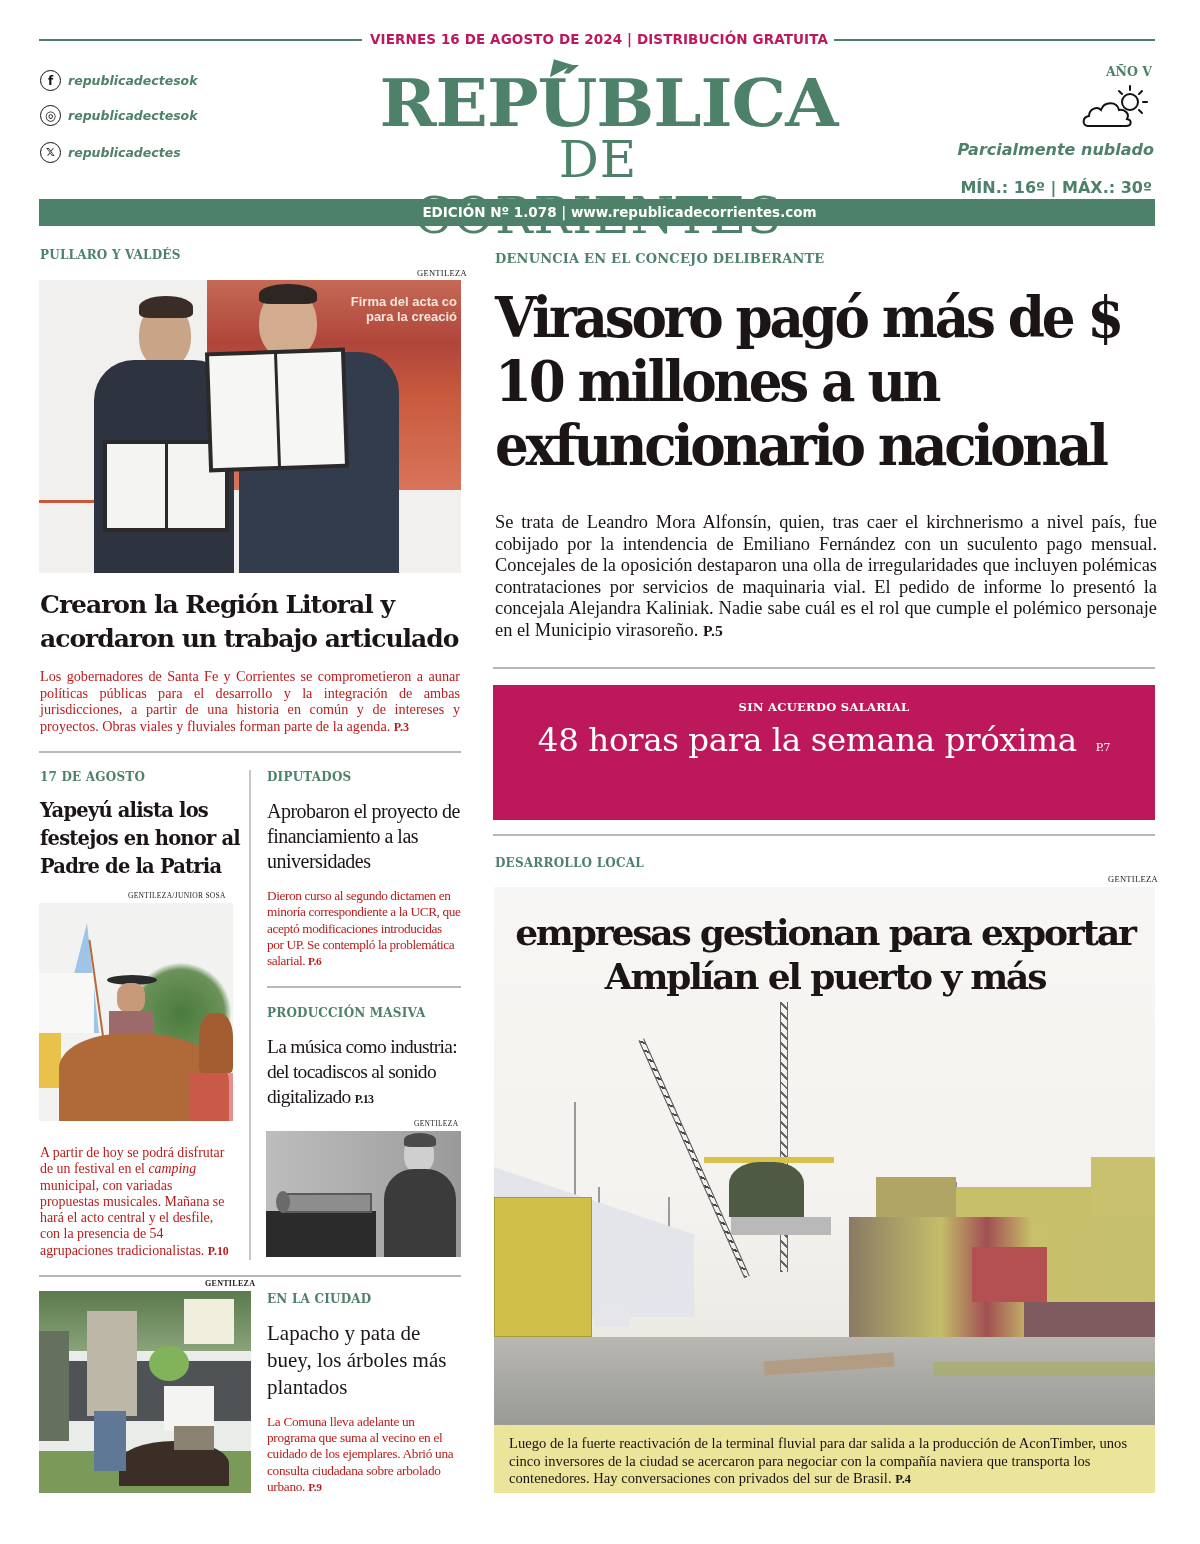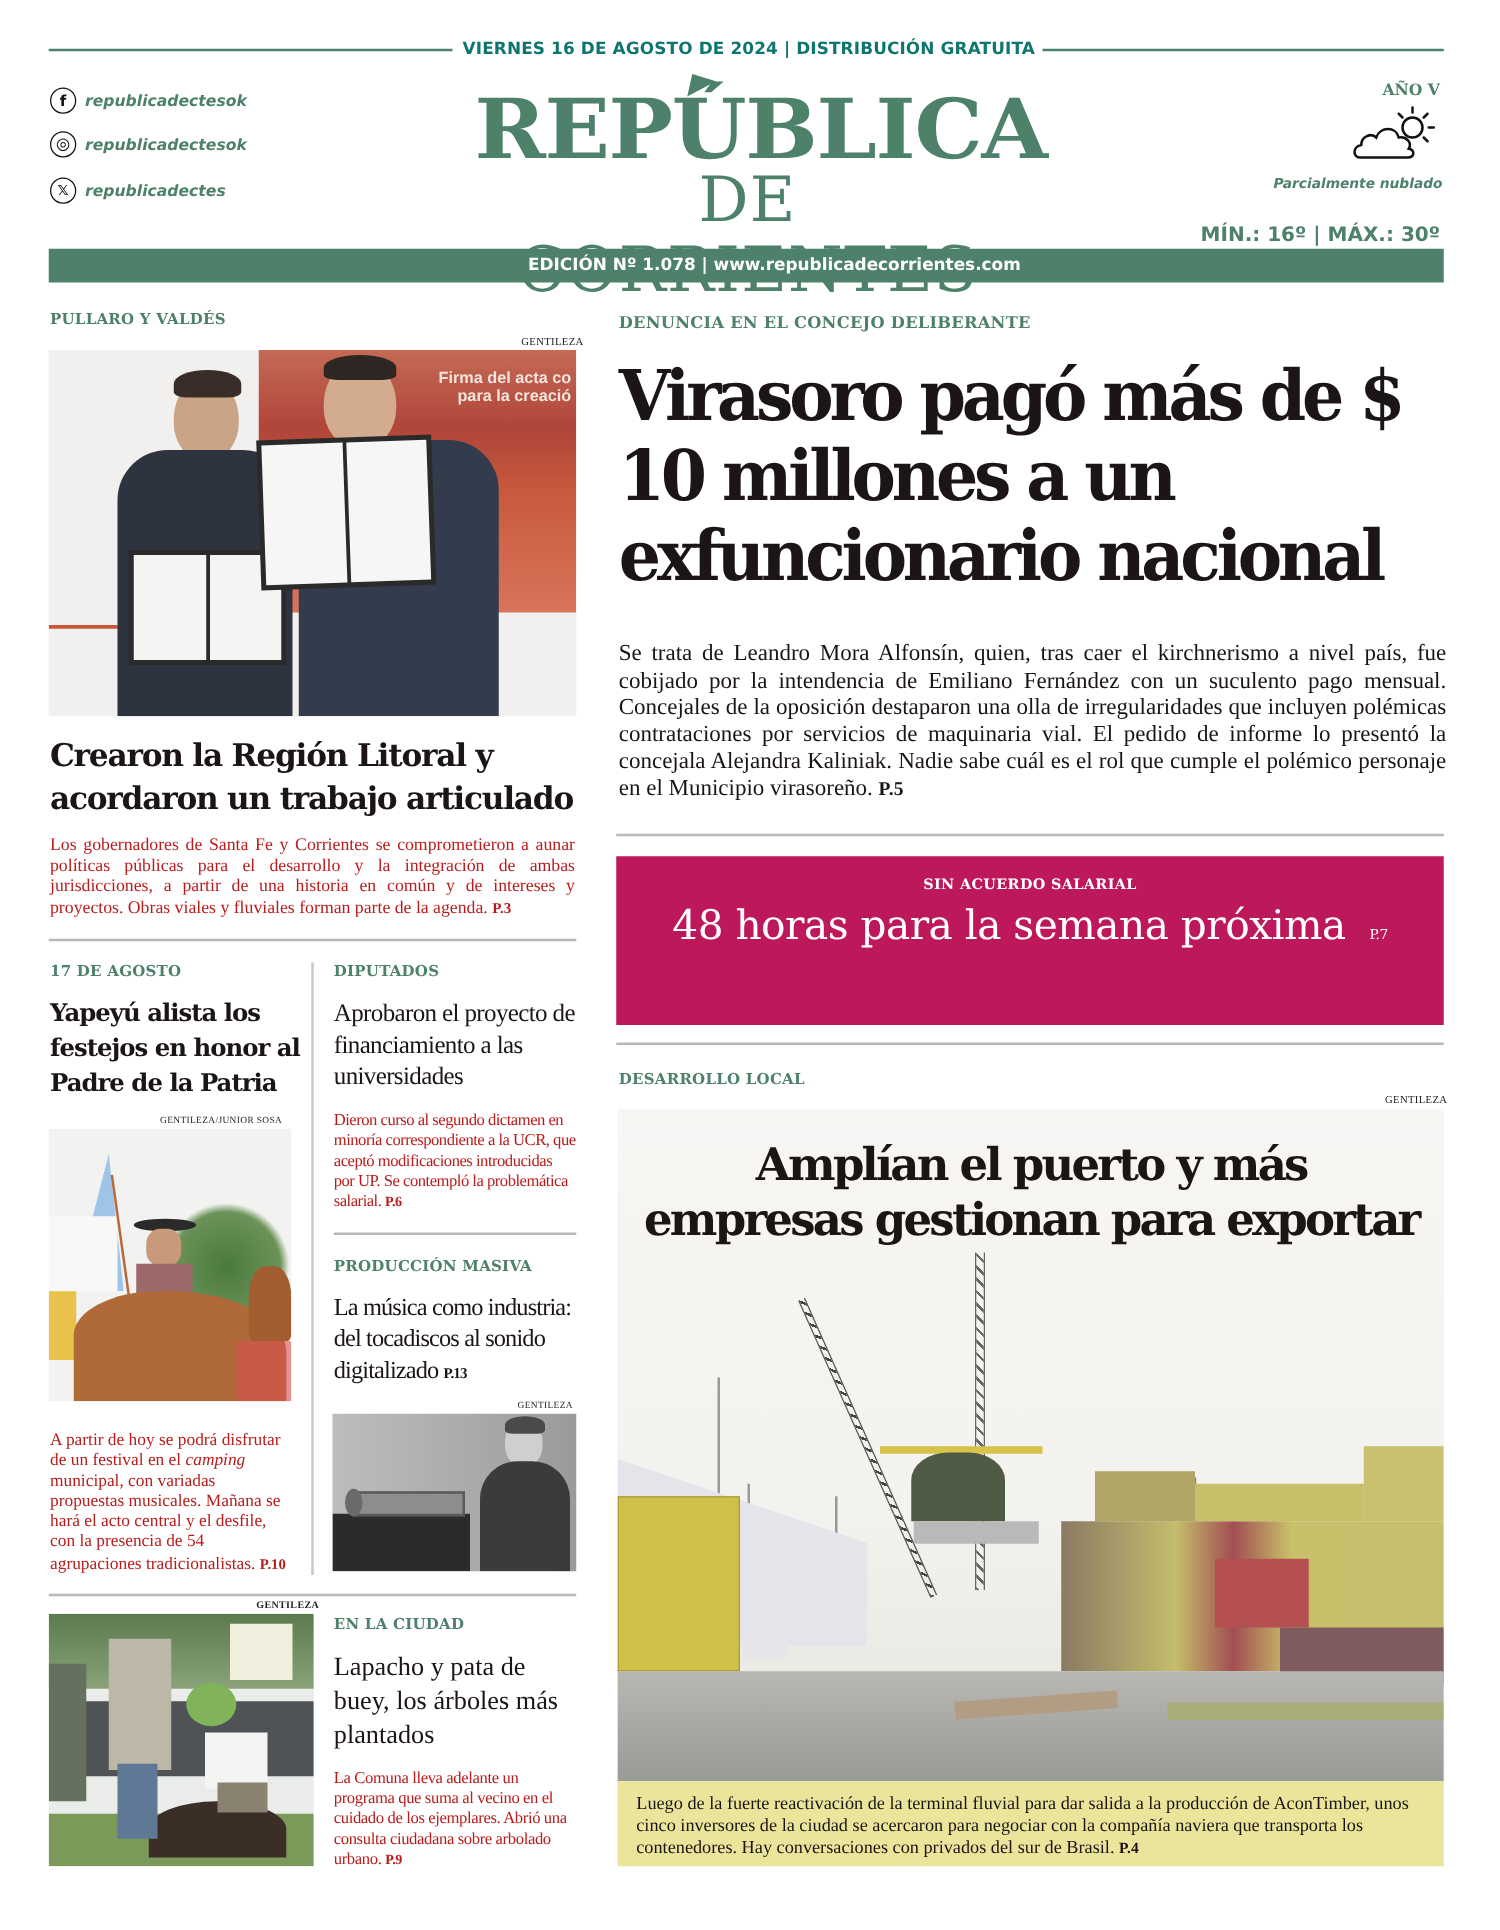--- a/index.html
+++ b/index.html
@@ -4,35 +4,35 @@
 <style>
   * { box-sizing: border-box; margin: 0; padding: 0; }
   html, body { width: 1200px; height: 1544px; background: #fff; overflow: hidden; }
   body { position: relative; font-family: "DejaVu Serif", serif; color: #1a1414; }
   .abs { position: absolute; }
   .sans { font-family: "Liberation Sans", sans-serif; }
 
   
   .topline { position: absolute; top: 39px; height: 2px; background: #4e8169; }
   .dateline { position: absolute; top: 31px; left: 364px; width: 470px; text-align: center;
-    font-family: "DejaVu Sans", sans-serif; font-weight: bold; font-size: 13.5px; color: #0f766e; letter-spacing: 0.1px; }
+    font-family: "DejaVu Sans", sans-serif; font-weight: bold; font-size: 13.5px; color: #be185d; letter-spacing: 0.1px; }
   .social { position: absolute; left: 40px; display: flex; align-items: center; gap: 7px; }
   .social .ico { width: 21px; height: 21px; border: 1.8px solid #111; border-radius: 50%;
     display: flex; align-items: center; justify-content: center; font-family: "DejaVu Sans", sans-serif; font-weight: bold; font-size: 12px; color: #111; }
   .social .handle { font-family: "DejaVu Sans", sans-serif; font-style: italic; font-weight: bold; font-size: 12.5px; color: #4e8169; }
 
   .logo1 { position: absolute; top: 68px; left: 388px; width: 420px; text-align: center;
     font-family: "DejaVu Serif", serif; font-weight: bold; font-size: 66px; color: #4e8169; letter-spacing: -1px; line-height: 70px; transform: scaleX(1.04); }
   .logo2 { position: absolute; top: 132px; left: 388px; width: 420px; text-align: center;
     font-family: "DejaVu Serif", serif; font-weight: normal; font-size: 50px; color: #4e8169; line-height: 56px; letter-spacing: 1px; }
   .logo-arrow { position: absolute; left: 545px; top: 58px; width: 0; height: 0;
     border-left: 12px solid transparent; border-right: 14px solid transparent; border-bottom: 14px solid #4e8169; transform: rotate(-28deg); }
 
   .year { position: absolute; top: 64px; right: 48px; font-family: "DejaVu Serif", serif; font-weight: bold; font-size: 12.5px; color: #4e8169; }
-  .weather-text { position: absolute; top: 140px; right: 46px; font-family: "DejaVu Sans", sans-serif; font-style: italic; font-weight: bold; font-size: 11px; color: #4e8169; }
+  .weather-text { position: absolute; top: 140px; right: 46px; font-family: "DejaVu Sans", sans-serif; font-style: italic; font-weight: bold; font-size: 16px; color: #4e8169; }
   .weather-temp { position: absolute; top: 178px; right: 48px; font-family: "DejaVu Sans", sans-serif; font-weight: bold; font-size: 16px; color: #4e8169; margin-left: 18px; }
 
   .edition-bar { position: absolute; top: 199px; left: 39px; width: 1116px; height: 27px; background: #4e8169;
     color: #fff; text-align: center; font-family: "DejaVu Sans", sans-serif; font-weight: bold; font-size: 13.5px; line-height: 27px; padding-left: 45px; }
 
   .kicker { position: absolute; font-family: "DejaVu Serif", serif; font-weight: bold; font-size: 12px; color: #4e8169; letter-spacing: 0.2px; }
   .credit { position: absolute; font-family: "Liberation Serif", serif; font-size: 8.5px; color: #222; letter-spacing: 0.3px; }
   .rule { position: absolute; height: 2px; background: #b8b8b8; }
   .vrule { position: absolute; width: 1.5px; background: #c8c8c8; }
 
@@ -242,19 +242,19 @@
   <div class="abs" style="left:478px;top:360px;width:75px;height:55px;background:#b44f52;"></div>
   <div class="abs" style="left:530px;top:415px;width:131px;height:45px;background:#7f5a5f;"></div>
 
   <div class="abs" style="left:100px;top:418px;width:36px;height:22px;background:#e6e6ea;border-radius:6px 6px 2px 2px;"></div>
 
   <div class="abs" style="left:0;top:450px;width:661px;height:88px;background:linear-gradient(180deg,#b8b7b2,#9a9a96);"></div>
   <div class="abs" style="left:270px;top:470px;width:130px;height:14px;background:#b39c84;transform:rotate(-4deg);"></div>
   <div class="abs" style="left:440px;top:475px;width:221px;height:14px;background:#a8ae66;opacity:0.7;"></div>
 </div>
 <div class="port-head">
+  <div>empresas gestionan para exportar</div>
   <div>Amplían el puerto y más</div>
-  <div>empresas gestionan para exportar</div>
 </div>
 <div class="port-cap">
   <span>Luego de la fuerte reactivación de la terminal fluvial para dar salida a la producción de AconTimber, unos cinco inversores de la ciudad se acercaron para negociar con la compañía naviera que transporta los contenedores. Hay conversaciones con privados del sur de Brasil.</span>
   <span class="pref">P.4</span>
 </div>
 
 </body></html>

